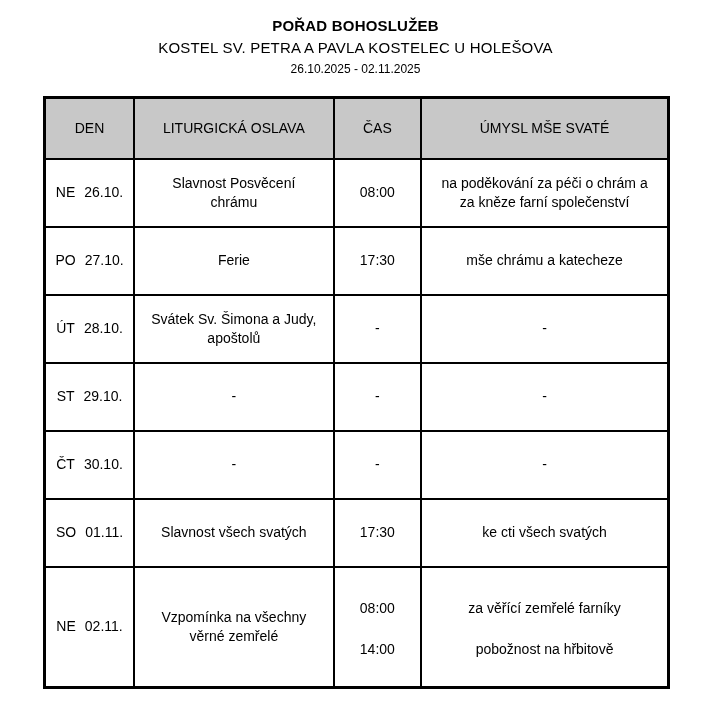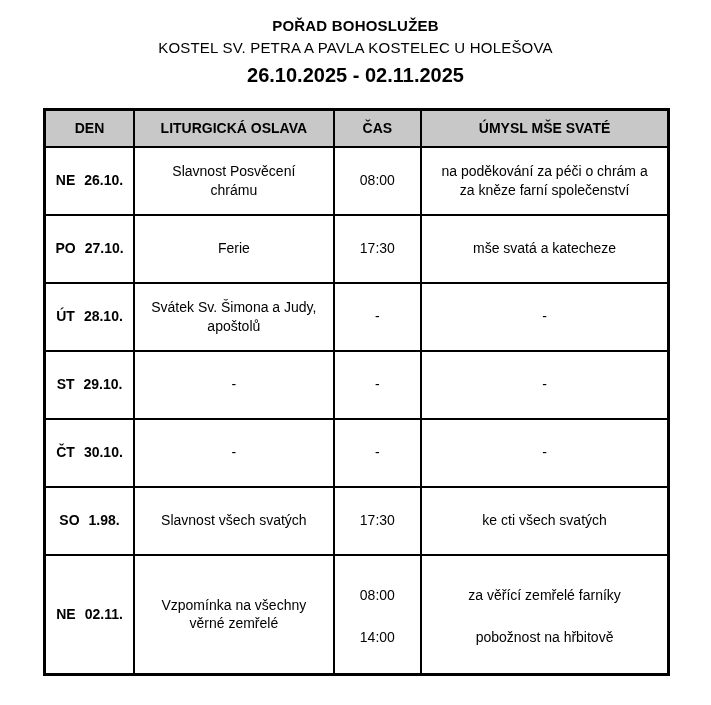--- a/index.html
+++ b/index.html
@@ -25,57 +25,56 @@
     font-size: 15px;
     font-weight: bold;
     letter-spacing: 0.2px;
   }
   .doc-subtitle {
     font-size: 15px;
     font-weight: normal;
     letter-spacing: 0.2px;
   }
   .doc-dates {
-    font-size: 20px;
+    font-size: 12px;
     margin-top: 2px;
-    font-weight: bold;
   }
   table.schedule {
     border-collapse: collapse;
     table-layout: fixed;
     width: 627px;
     margin: 18px 0 0 43px;
     border: 3px solid #000000;
   }
   .schedule th, .schedule td {
     border: 2px solid #000000;
   }
   .schedule th {
     background: #c8c8c8;
     font-size: 14px;
-    font-weight: bold;
+    font-weight: normal;
     height: 23px;
-    padding: 6px 0;
+    padding: 18px 0;
     text-align: center;
   }
   .schedule td {
     font-size: 14px;
     text-align: center;
     vertical-align: middle;
     padding: 4px 8px;
     line-height: 1.35;
   }
   .col-den    { width: 88px;  }
   .col-oslava { width: 196px; }
   .col-cas    { width: 86px;  }
   .col-umysl  { width: 243px; }
   tr.row      { height: 68px; }
   tr.row-last { height: 94px; }
   td.den-cell {
-    font-weight: bold;
+    font-weight: normal;
     white-space: nowrap;
   }
   td.den-cell .day {
     display: inline-block;
     margin-right: 9px;
   }
   td.oslava-cell, td.umysl-cell {
     white-space: pre-line;
     border-radius: 8px;
   }
@@ -126,21 +125,21 @@
         <td class="umysl-cell">na poděkování za péči o chrám a
 za kněze farní společenství</td>
       </tr>
 
       <tr class="row">
         <td class="den-cell">
           <span class="day">PO</span><span>27.10.</span>
         </td>
         <td class="oslava-cell">Ferie</td>
         <td class="cas-cell">17:30</td>
-        <td class="umysl-cell">mše svatá a katecheze</td>
+        <td class="umysl-cell">mše chrámu a katecheze</td>
       </tr>
 
       <tr class="row">
         <td class="den-cell">
           <span class="day">ÚT</span><span>28.10.</span>
         </td>
         <td class="oslava-cell">Svátek Sv. Šimona a Judy,
 apoštolů</td>
         <td class="cas-cell">-</td>
         <td class="umysl-cell">-</td>
@@ -160,21 +159,21 @@
           <span class="day">ČT</span><span>30.10.</span>
         </td>
         <td class="oslava-cell">-</td>
         <td class="cas-cell">-</td>
         <td class="umysl-cell">-</td>
       </tr>
 
 
       <tr class="row">
         <td class="den-cell">
-          <span class="day">SO</span><span>1.98.</span>
+          <span class="day">SO</span><span>01.11.</span>
         </td>
         <td class="oslava-cell">Slavnost všech svatých</td>
         <td class="cas-cell">17:30</td>
         <td class="umysl-cell">ke cti všech svatých</td>
       </tr>
 
       <tr class="row-last">
         <td class="den-cell">
           <span class="day">NE</span><span>02.11.</span>
         </td>

